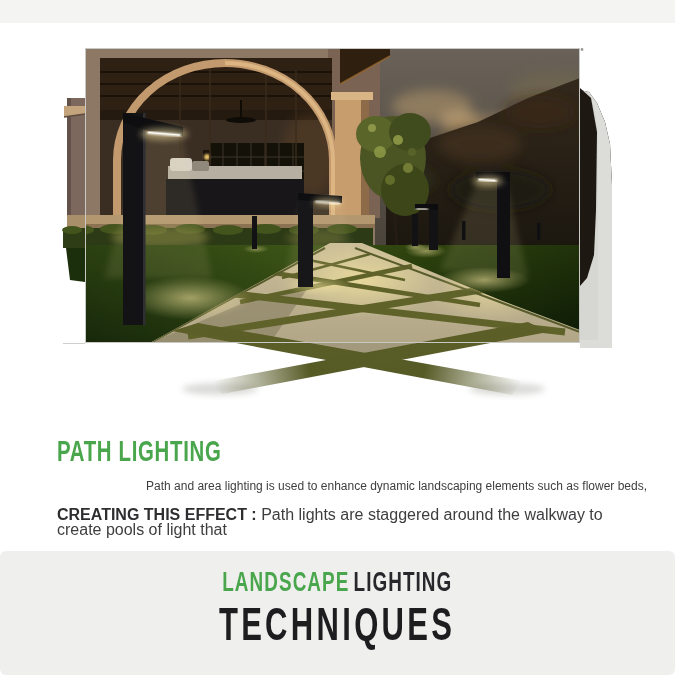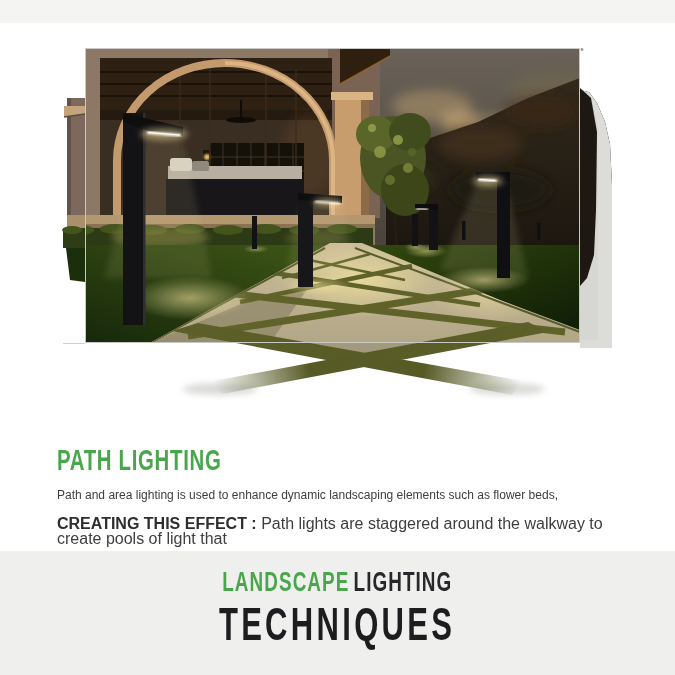--- a/index.html
+++ b/index.html
@@ -1,31 +1,31 @@
 <!DOCTYPE html>
 <html><head>
 <meta charset="utf-8">
 <style>
   html,body{margin:0;padding:0;background:#ffffff;}
   body{width:675px;height:675px;overflow:hidden;position:relative;
        font-family:"Liberation Sans","DejaVu Sans",sans-serif;}
   .top-band{position:absolute;left:0;top:0;width:675px;height:23px;background:#f4f4f2;}
   .hero{position:absolute;left:60px;top:40px;width:555px;height:360px;}
   .hero svg{display:block;}
-  .content{position:absolute;left:57px;top:445px;width:590px;}
+  .content{position:absolute;left:57px;top:436px;width:590px;}
   .heading{color:#4aa64d;font-size:30px;font-weight:700;line-height:1;
            letter-spacing:1px;transform:scaleX(.68);transform-origin:left top;
            white-space:nowrap;margin:0;}
   .body-copy{margin-top:13px;font-size:12px;line-height:15.5px;color:#3e3e40;}
-  .body-copy .line{display:block;}
+  .body-copy .line{display:block;text-align:right;}
   .effect{margin-top:9px;font-size:16px;line-height:15.5px;color:#3e3e40;}
   .effect b{color:#2e2e30;font-weight:700;}
   .footer{position:absolute;left:0;top:551px;width:675px;height:124px;background:#efefed;
           display:flex;flex-direction:column;align-items:center;justify-content:flex-start;
-          padding-top:17px;box-sizing:border-box;}
+          padding-top:17px;box-sizing:border-box;border-radius:6px;}
   .footer-line1{font-size:27px;font-weight:700;letter-spacing:1.5px;line-height:1.1;
                 transform:scaleX(.70);transform-origin:center top;white-space:nowrap;}
   .footer-line1 .green{color:#4aa64d;}
   .footer-line1 .dark{color:#28282c;margin-left:6px;}
   .footer-line2{font-size:47px;font-weight:700;letter-spacing:5px;line-height:1.05;
                 color:#1d1d20;transform:scaleX(.66);transform-origin:center top;
                 white-space:nowrap;margin-top:1px;}
 </style>
 </head>
 <body>

